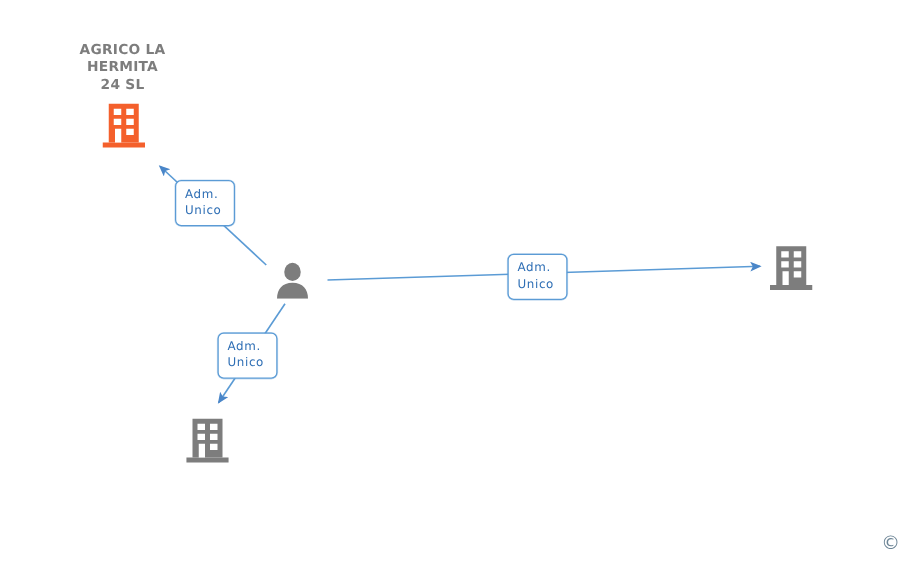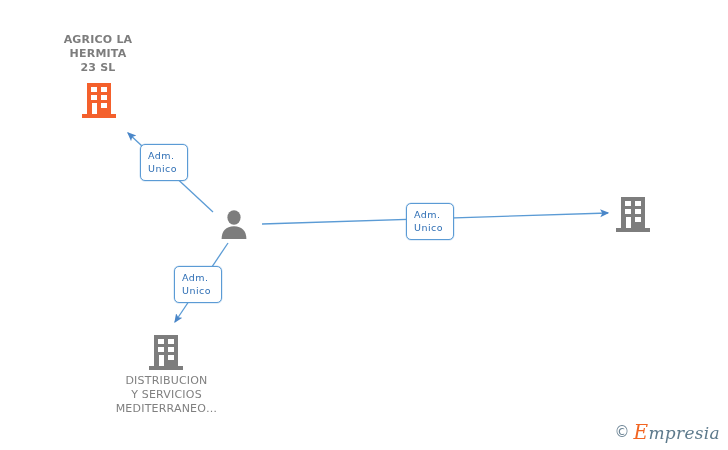--- a/index.html
+++ b/index.html
@@ -104,21 +104,21 @@
 
     <path d="M 213,212 L 128,133" stroke="#5b9bd5" stroke-width="1.3" fill="none" marker-end="url(#arrowhead)"></path>
 
     <path d="M 262,224 L 608,213" stroke="#5b9bd5" stroke-width="1.3" fill="none" marker-end="url(#arrowhead)"></path>
 
     <path d="M 228,243 L 175,322" stroke="#5b9bd5" stroke-width="1.3" fill="none" marker-end="url(#arrowhead)"></path>
   </svg>
 
   <div class="node-label bold" style="left:42px; top:33px; width:112px;">AGRICO LA
 HERMITA
-23 SL</div>
+24 SL</div>
 
   <div class="icon-wrap" style="left:82px; top:82px;">
     <svg width="34" height="38" viewBox="0 0 34 38" xmlns="http://www.w3.org/2000/svg">
       <g fill="#f4602c">
         <rect x="5" y="1" width="24" height="31"></rect>
         <rect x="0" y="32" width="34" height="4"></rect>
       </g>
       <g fill="#ffffff">
         <rect x="9" y="5" width="6" height="5"></rect>
         <rect x="19" y="5" width="6" height="5"></rect>
@@ -177,22 +177,18 @@
         <rect x="9" y="5" width="6" height="5"></rect>
         <rect x="19" y="5" width="6" height="5"></rect>
         <rect x="9" y="13" width="6" height="5"></rect>
         <rect x="19" y="13" width="6" height="5"></rect>
         <rect x="19" y="21" width="6" height="5"></rect>
         <rect x="10" y="21" width="5" height="11"></rect>
       </g>
     </svg>
   </div>
 
-  <div class="node-label" style="left:99px; top:374px; width:135px;">DISTRIBUCION
-Y SERVICIOS
-MEDITERRANEO…</div>
 
   <div id="watermark">
     <span class="copy">©</span>
-    <span class="brand"><span class="cap">E</span><span>mpresia</span></span>
   </div>
 
 </div>
 
 </body></html>

